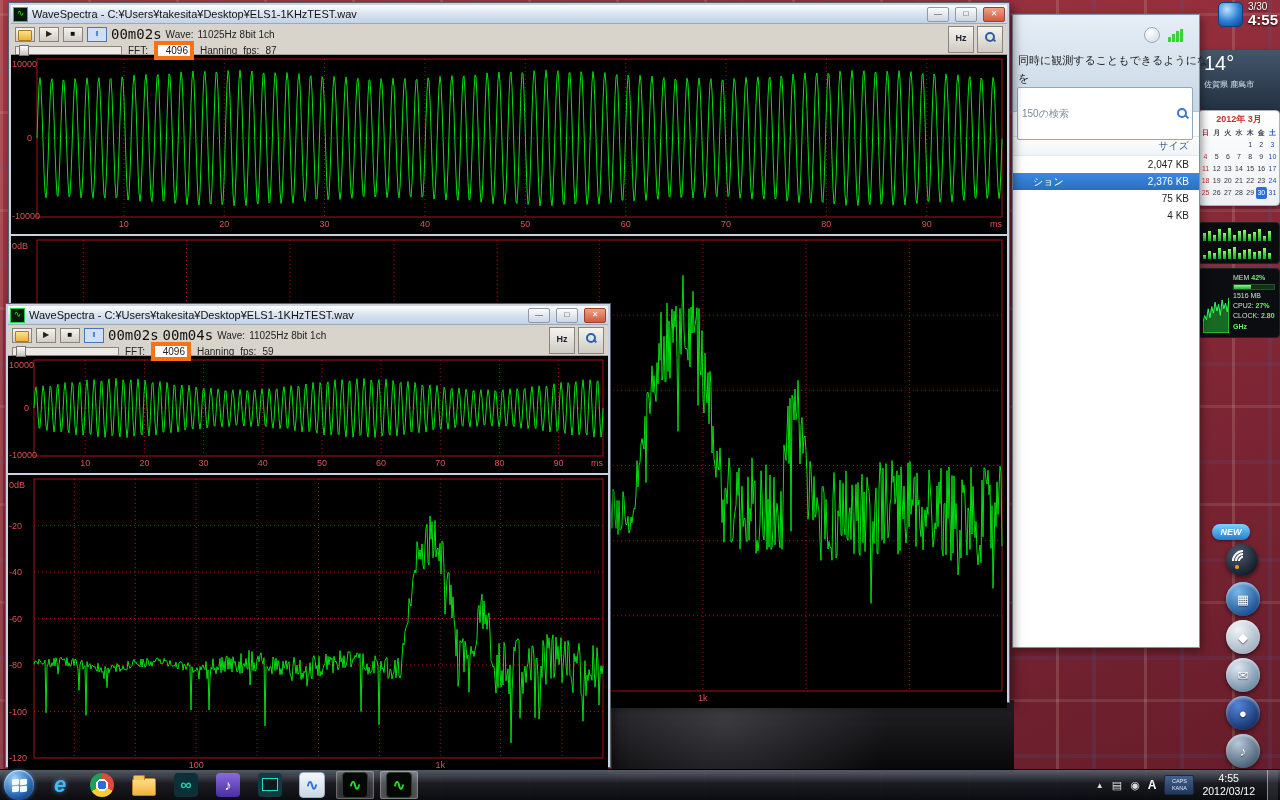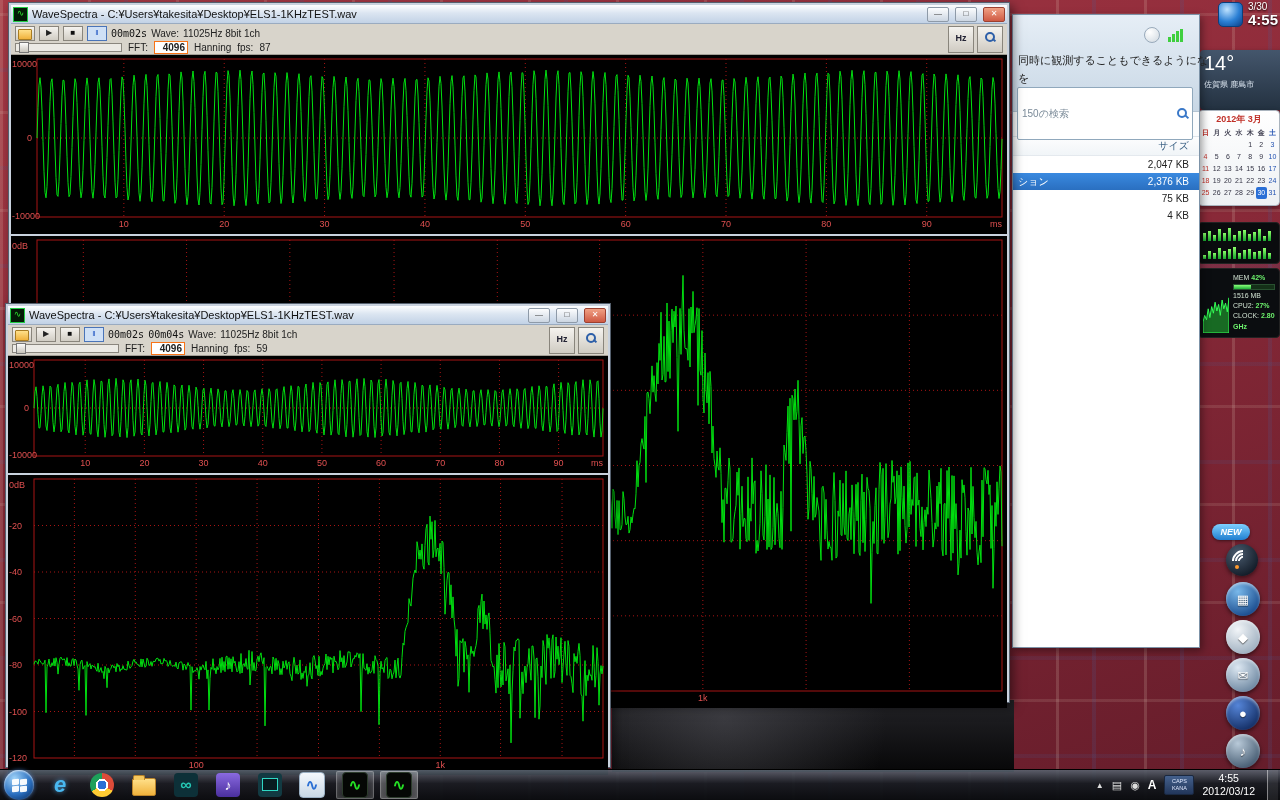--- a/index.html
+++ b/index.html
@@ -32,25 +32,25 @@
   .tb-row2{position:absolute;top:17px;left:4px;display:flex;align-items:center;gap:6px;}
   .tb-right{position:absolute;top:2px;right:4px;display:flex;gap:3px;}
   .t-btn{width:18px;height:13px;border:1px solid #89857c;background:linear-gradient(#f5f3ef,#d1cdc4);
     font-size:8px;line-height:12px;text-align:center;color:#222;}
   .t-btn.pressed{background:#cfe0f6;border-color:#4a74b8;color:#1a50c0;}
   .t-btn.stopb{color:#101010;}
   .t-big{width:24px;height:25px;border:1px solid #89857c;background:linear-gradient(#f5f3ef,#cfcbc2);
     font-size:9px;text-align:center;line-height:23px;color:#223;font-weight:bold;}
   .mini-folder{display:inline-block;width:12px;height:9px;background:linear-gradient(#ffe08a,#f0b23c);
     border:1px solid #a87c22;border-radius:1px;margin-top:2px;}
-  .t-time{font-family:"DejaVu Sans Mono",monospace;font-size:10px;color:#111;}
+  .t-time{font-family:"DejaVu Sans Mono",monospace;font-size:14px;color:#111;}
   .t-slider{position:relative;width:105px;height:7px;border:1px solid #8a867e;background:#eceae5;}
   .t-slider i{position:absolute;left:3px;top:-2px;width:8px;height:9px;background:linear-gradient(#fdfdfc,#c8c4bb);border:1px solid #777;}
-  .fft-box{display:inline-block;min-width:28px;padding:0 2px;border:1px solid #f97316;background:#fff;
-    font-size:10px;text-align:right;font-weight:bold;}
+  .fft-box{display:inline-block;min-width:28px;padding:0 2px;border:4px solid #f97316;background:#fff;
+    font-size:10px;text-align:right;}
   .mini-mag{position:relative;display:inline-block;width:10px;height:10px;margin-top:5px;}
   .mini-mag::before{content:"";position:absolute;left:0;top:0;width:6px;height:6px;border:2px solid #2d5fa8;border-radius:50%;}
   .mini-mag::after{content:"";position:absolute;left:7px;top:7px;width:4px;height:2px;background:#2d5fa8;transform:rotate(45deg);}
   .panel{background:#000;}
 
   
   .explorer{position:absolute;left:1012px;top:14px;width:186px;height:632px;background:#fff;
     border:1px solid #7d93a8;box-shadow:2px 3px 8px rgba(0,0,0,.4);font-size:11px;color:#1a1a1a;}
   .exp-glass{position:relative;height:96px;background:linear-gradient(#e6eef6,#c8d7e5);border-bottom:1px solid #b4c4d2;text-align:center;}
   .exp-text{position:absolute;left:5px;top:38px;white-space:nowrap;font-size:11px;color:#222;}
@@ -63,21 +63,21 @@
     border-radius:2px;display:flex;align-items:center;justify-content:space-between;padding:16px 4px;color:#7a8a98;font-size:10px;}
   .mag{position:relative;width:11px;height:11px;}
   .mag::before{content:"";position:absolute;left:0;top:0;width:6px;height:6px;border:2px solid #3a78c8;border-radius:50%;}
   .mag::after{content:"";position:absolute;left:8px;top:8px;width:4px;height:2px;background:#3a78c8;transform:rotate(45deg);}
   .exp-toolbar{height:24px;border-bottom:1px solid #dde4ea;display:flex;align-items:center;justify-content:flex-end;gap:8px;padding:0 8px;background:#fbfcfd;}
   .exp-tbicon{color:#44688c;font-size:12px;}
   .helpcircle{width:14px;height:14px;border-radius:50%;background:radial-gradient(circle at 35% 30%,#7db9f0,#1a5fb0);
     color:#fff;font-size:10px;line-height:14px;text-align:center;font-weight:bold;}
   .col-header{height:18px;border-bottom:1px solid #e4e9ee;display:flex;justify-content:flex-end;padding:0 10px;
     align-items:center;color:#3a6084;font-size:10px;background:linear-gradient(#fdfdfe,#f1f5f8);}
-  .file-row{height:17px;display:flex;justify-content:space-between;align-items:center;padding:0 10px 0 5px;font-size:10px;color:#222;}
+  .file-row{height:17px;display:flex;justify-content:space-between;align-items:center;padding:0 10px 0 20px;font-size:10px;color:#222;}
   .file-row.sel{background:linear-gradient(#3a8ae0,#2a6fc0);color:#fff;}
   .fsize{text-align:right;}
 
   
   .gadget-clock{position:absolute;top:2px;right:2px;display:flex;gap:5px;align-items:center;z-index:2;}
   .gclock-icon{width:23px;height:23px;border-radius:5px;background:radial-gradient(circle at 35% 28%,#bfe3ff,#2a7fd4 55%,#0b3f86);
     border:1px solid #0a3succ;border:1px solid #0a3f7c;}
   .gclock-texts{display:flex;flex-direction:column;align-items:flex-start;line-height:1;}
   .gclock-date{color:#fff;font-size:10px;text-shadow:0 1px 2px #000;}
   .gclock-time{color:#fff;font-size:15px;font-weight:bold;text-shadow:0 1px 2px #000;}

